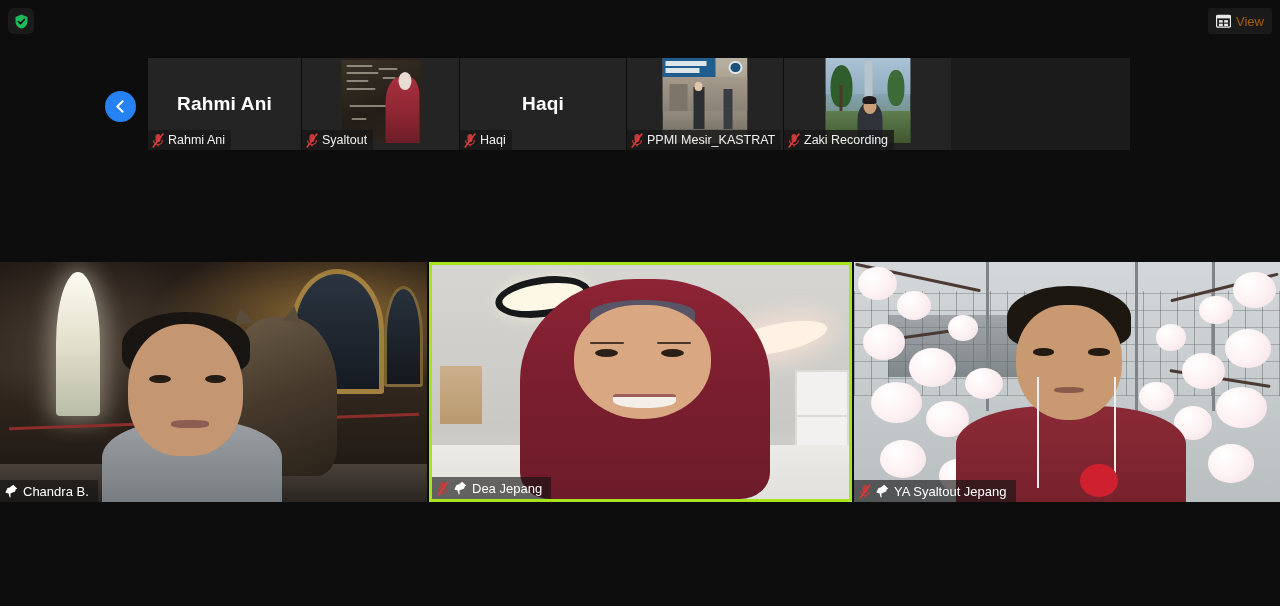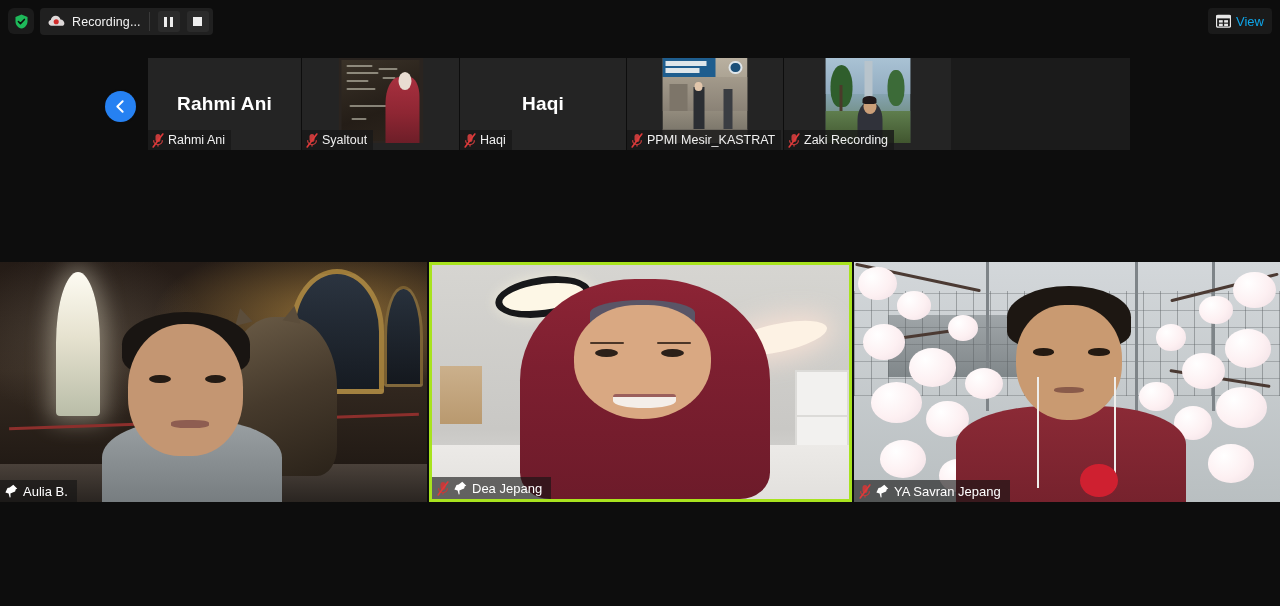--- a/index.html
+++ b/index.html
@@ -35,21 +35,21 @@
   }
   .pause-bars{ display:flex; gap:2.5px; }
   .pause-bars i{ width:3px; height:10px; background:#efefef; display:block; }
   .stop-sq{ width:9px; height:9px; background:#efefef; }
 
   .view-btn{
     position:absolute; right:8px; top:8px; height:26px;
     display:flex; align-items:center; gap:5px; padding:0 8px;
     border-radius:4px; background:#1a1a1a;
   }
-  .view-label{ color:#0ea5e9; font-size:13px; }
+  .view-label{ color:#a16207; font-size:13px; }
 
   
   .strip{
     position:absolute; left:148px; top:58px; width:982px; height:92px;
     background:#1b1b1b; display:flex;
   }
   .thumb{
     position:relative; height:92px; background:#242424;
     border-right:1px solid #0d0d0d; overflow:hidden;
     display:flex; align-items:center; justify-content:center;
@@ -208,39 +208,20 @@
 
     <div class="shield">
       <span>
         <svg width="17" height="17" viewBox="0 0 24 24">
           <path d="M12 2 3.5 5.6v6.1c0 5.3 3.6 9.6 8.5 10.3 4.9-.7 8.5-5 8.5-10.3V5.6z" fill="#1eb95a"></path>
           <path d="M7.6 12.1l2.9 2.9 5.6-5.9" fill="none" stroke="#0d0d0d" stroke-width="2.2" stroke-linecap="round" stroke-linejoin="round"></path>
         </svg>
       </span>
     </div>
 
-    <div class="rec-pill">
-      <span class="rec-dot-wrap">
-        <svg width="17" height="15" viewBox="0 0 24 20">
-          <path d="M5 16c-2.5 0-4.3-1.9-4.3-4.1 0-2 1.4-3.6 3.3-4C4.4 4.4 7.3 2 10.8 2c3.3 0 6.1 2.1 6.9 5.1 3 .2 5.4 2.5 5.4 5.4 0 .6-.1 1.1-.3 1.6-.5 1.2-1.6 1.9-2.9 1.9z" fill="#ded9d9"></path>
-          <circle cx="11.6" cy="10.4" r="3.6" fill="#d02b2b"></circle>
-        </svg>
-      </span>
-      <span class="rec-label">Recording...</span>
-      <span class="rec-sep"></span>
-      <span class="rec-btn">
-        <span class="pause-bars">
-            <i></i>
-            <i></i>
-          </span>
-      </span>
-      <span class="rec-btn">
-        <span class="stop-sq"></span>
-      </span>
-    </div>
 
     <div class="view-btn">
       <span>
         <svg width="15" height="14" viewBox="0 0 16 15">
           <rect x="0.5" y="1.5" width="15" height="12.5" rx="1.4" fill="none" stroke="#e8e8e8" stroke-width="1.4"></rect>
           <rect x="0.5" y="1.5" width="15" height="3.2" fill="#e8e8e8"></rect>
           <rect x="3.1" y="6.6" width="4.1" height="2.6" fill="#e8e8e8"></rect>
           <rect x="8.7" y="6.6" width="4.1" height="2.6" fill="#e8e8e8"></rect>
           <rect x="3.1" y="10.4" width="4.1" height="2.6" fill="#e8e8e8"></rect>
           <rect x="8.7" y="10.4" width="4.1" height="2.6" fill="#e8e8e8"></rect>
@@ -399,21 +380,21 @@
           <div class="eye" style="left:48%;top:47%"></div>
           <div style="position:absolute;left:40%;top:66%;width:9%;height:3%;background:#8e5d51;border-radius:40%"></div>
         </div>
       </div>
       <div class="tile-bar">
         <span>
           <svg width="13" height="14" viewBox="0 0 13 14">
             <path d="M8.3 0.7 12.3 4.7l-1.5.6-.7 2.2-4.7 2 0.2 3.8-.9.1-1.1-3.9-3.2-.9 2.1-4.5 2.2-.6z" fill="#ffffff"></path>
           </svg>
         </span>
-        <span class="nm">Aulia B.</span>
+        <span class="nm">Chandra B.</span>
       </div>
     </div>
 
     <div class="tile t2">
       <div class="tile-inner">
         <div class="sc sc-room">
           <div class="wall"></div>
           <div class="lamp1"></div>
           <div class="lamp2"></div>
           <div class="shelf"></div>
@@ -497,18 +478,18 @@
             <path d="M1.6 7.2a4.4 4.4 0 0 0 8.8 0" fill="none" stroke="#c23b3b" stroke-width="1.3"></path>
             <rect x="5.4" y="11" width="1.2" height="2.6" fill="#c23b3b"></rect>
             <path d="M1.2 14 10.8 1" stroke="#e03a3a" stroke-width="1.6" stroke-linecap="round"></path>
           </svg>
         </span>
         <span>
           <svg width="13" height="14" viewBox="0 0 13 14">
             <path d="M8.3 0.7 12.3 4.7l-1.5.6-.7 2.2-4.7 2 0.2 3.8-.9.1-1.1-3.9-3.2-.9 2.1-4.5 2.2-.6z" fill="#ffffff"></path>
           </svg>
         </span>
-        <span class="nm">YA Savran Jepang</span>
+        <span class="nm">YA Syaltout Jepang</span>
       </div>
     </div>
 
   </div>
 </div>
 
 </body></html>

